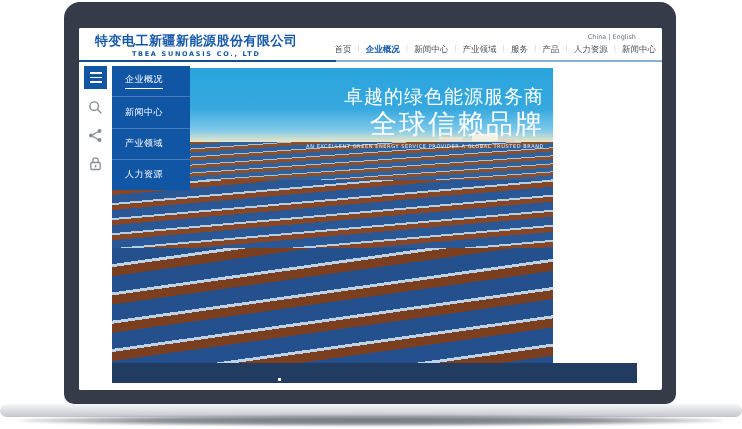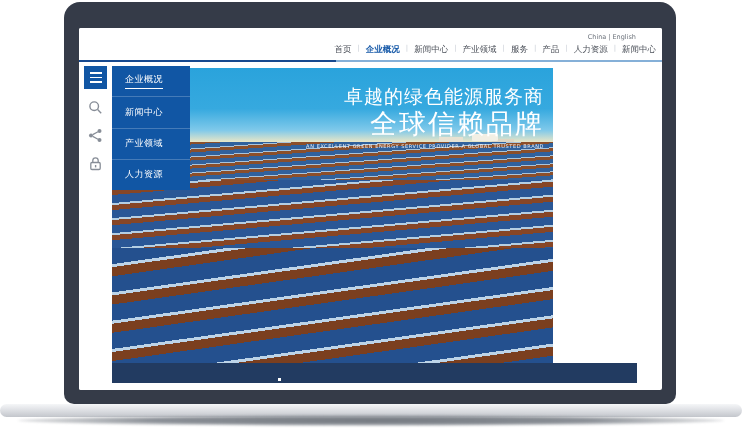--- a/index.html
+++ b/index.html
@@ -81,20 +81,22 @@
 <div class="stage">
 
   <div class="laptop">
     <div class="screen">
 
       <div class="header">
         <div class="lang">
           <a>China</a><span>|</span><a>English</a>
         </div>
         <div class="logo">
+          <div class="logo-cn">特变电工新疆新能源股份有限公司</div>
+          <div class="logo-en">TBEA SUNOASIS CO., LTD</div>
         </div>
         <div class="nav">
           <a>首页</a>
             <span class="sep">|</span>
           <a class="active">企业概况</a>
             <span class="sep">|</span>
           <a>新闻中心</a>
             <span class="sep">|</span>
           <a>产业领域</a>
             <span class="sep">|</span>

